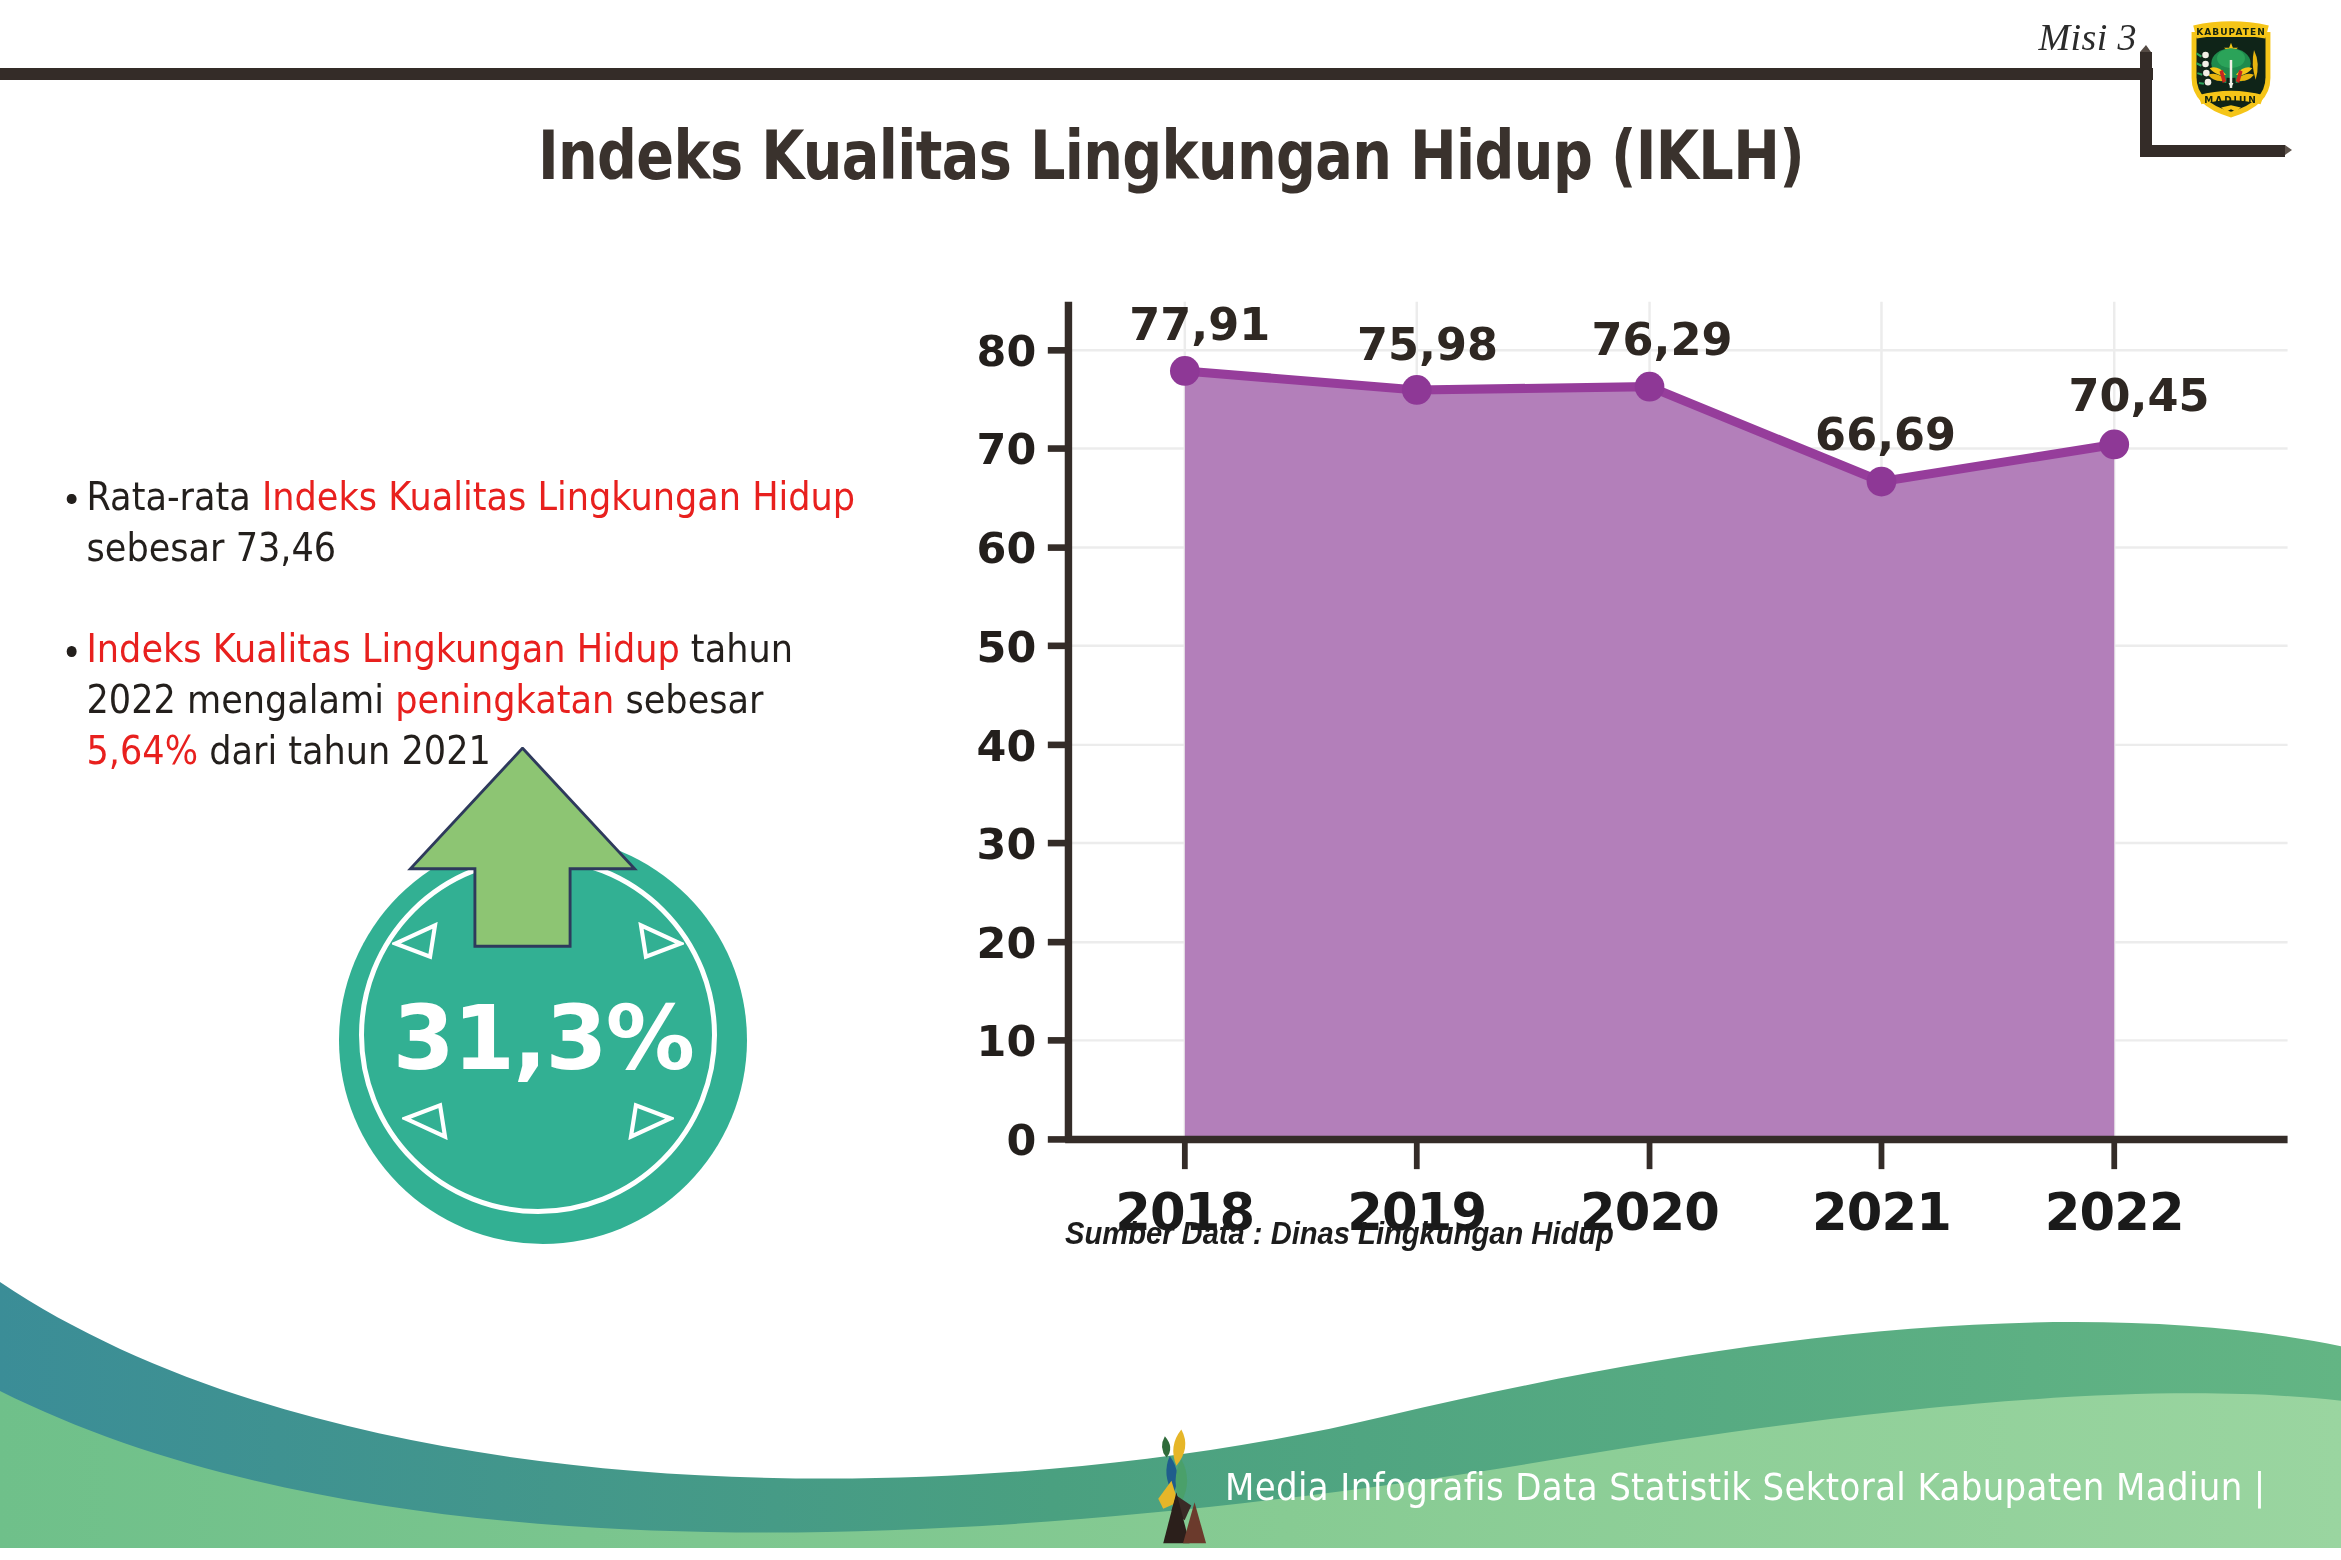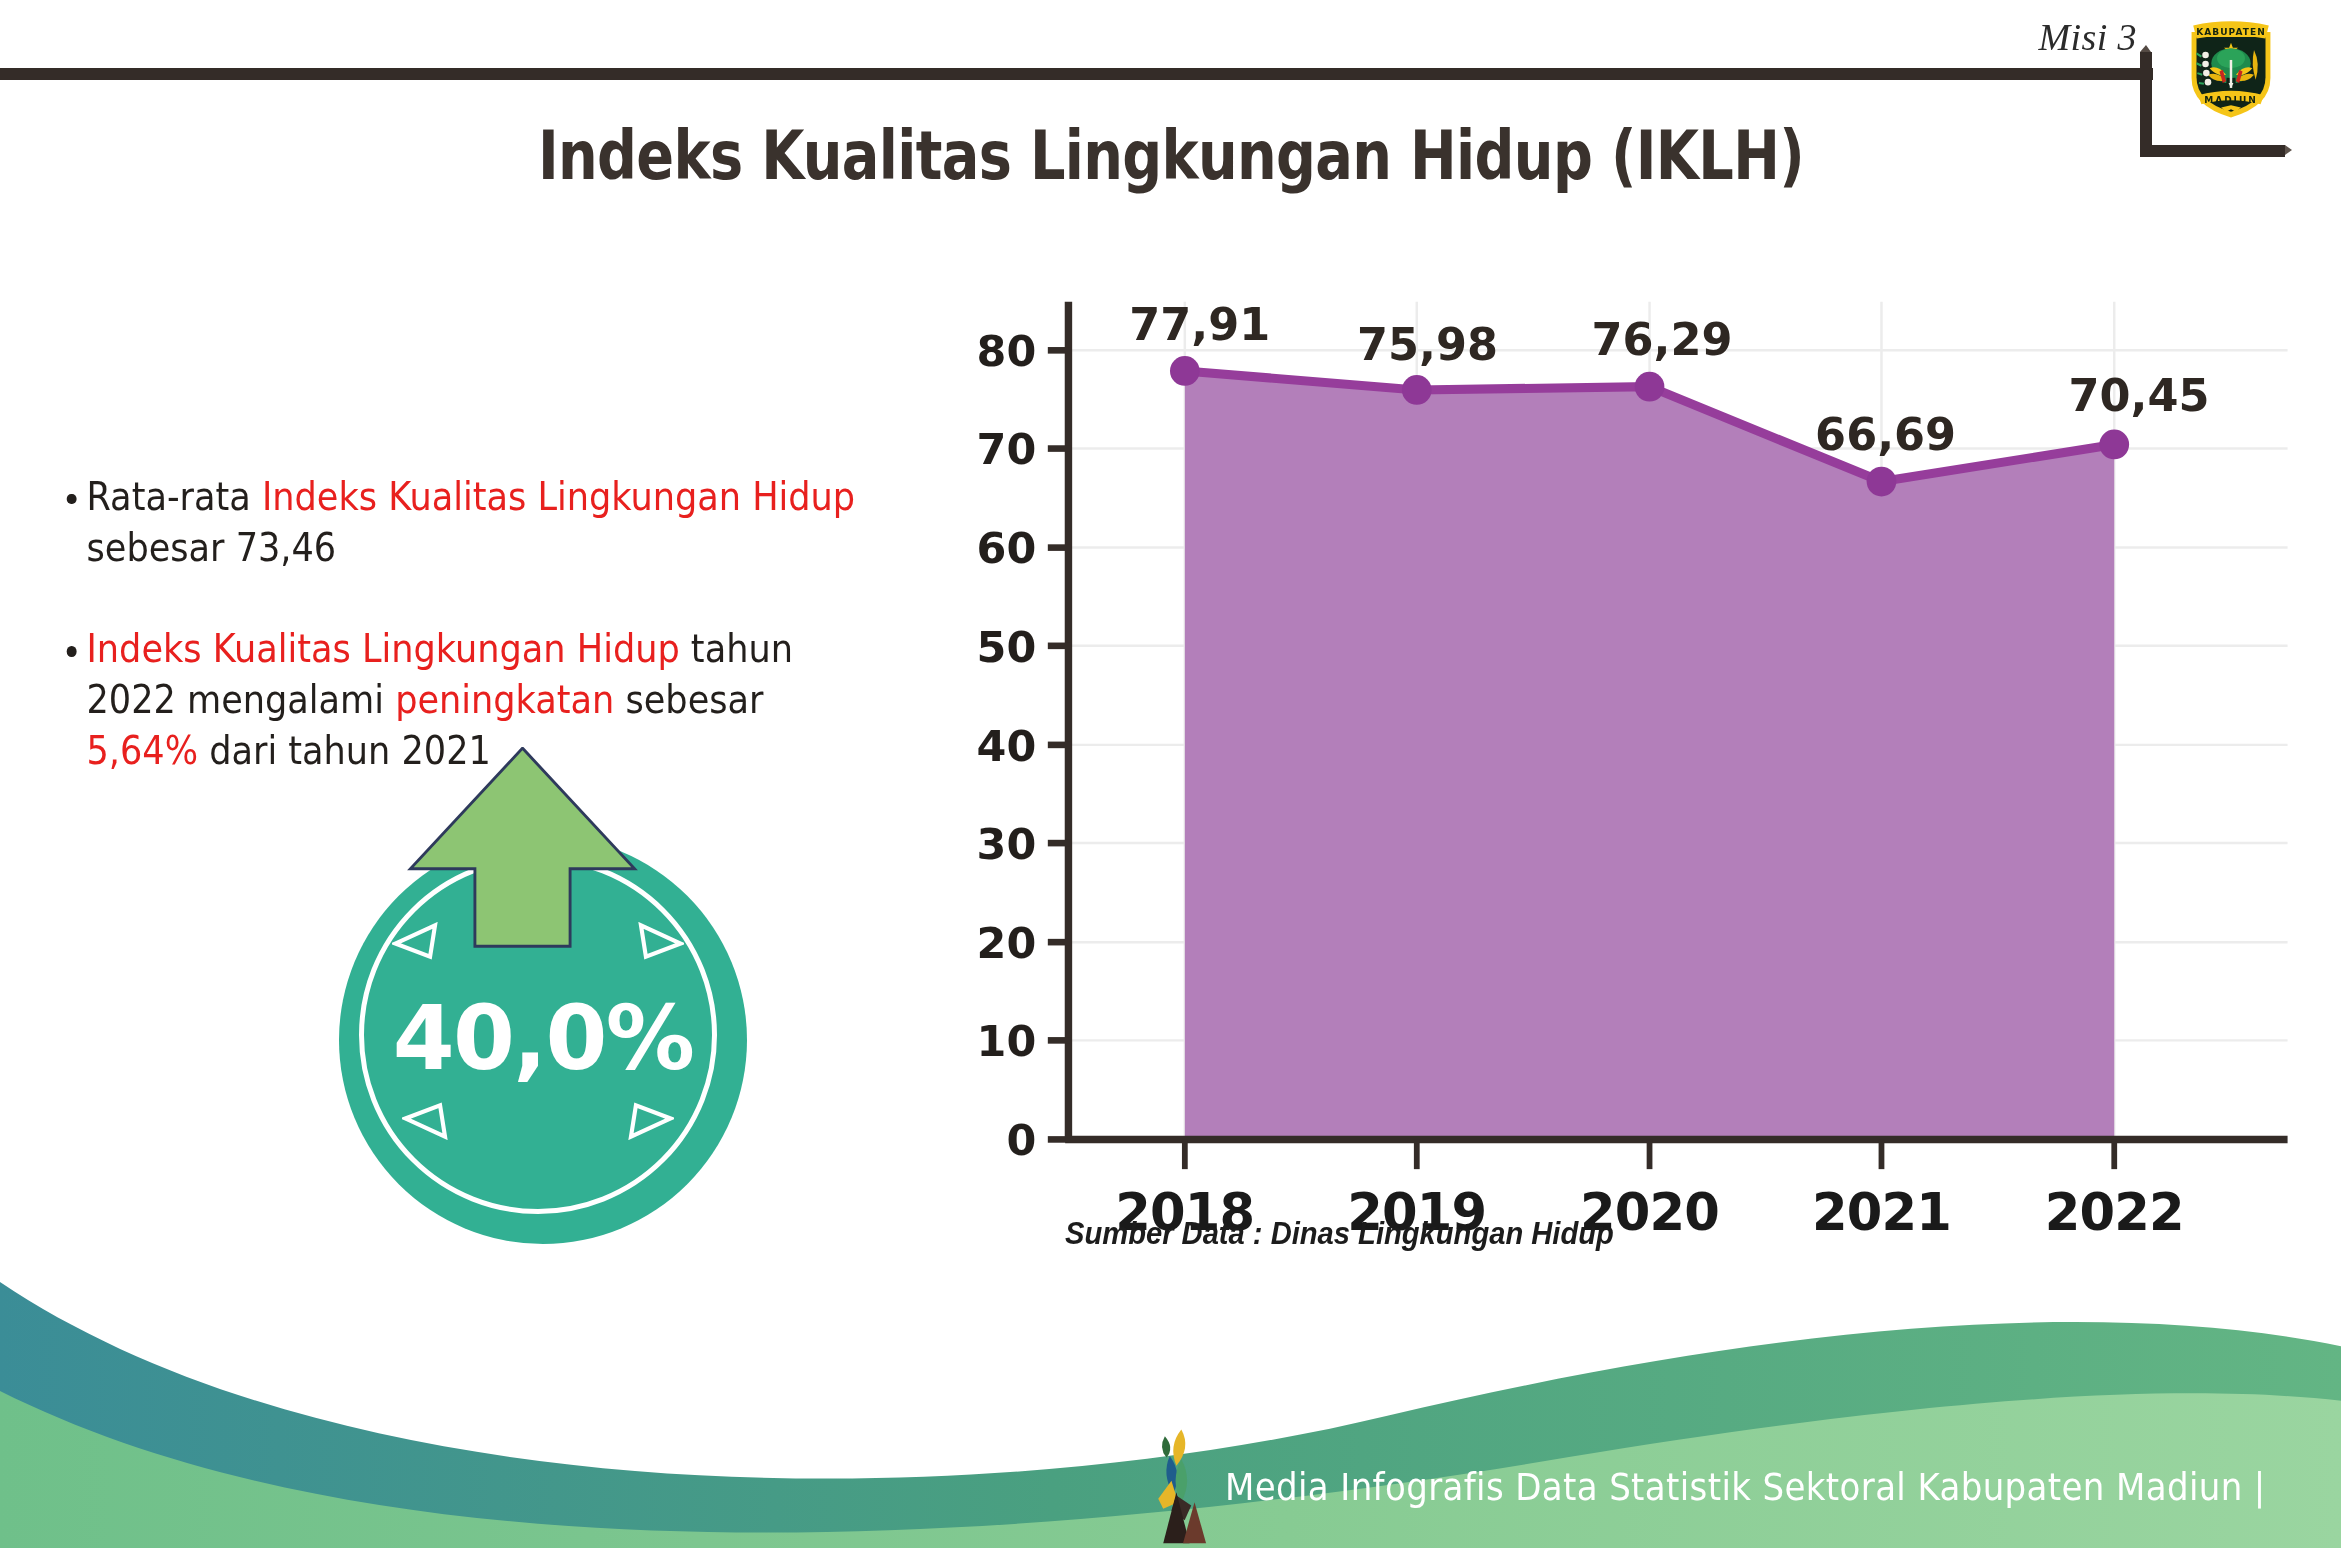--- a/index.html
+++ b/index.html
@@ -326,21 +326,21 @@
       <polygon points="54,32 6,54 12,16" fill="none" stroke="#ffffff" stroke-width="5"></polygon>
     </svg>
 
     <div id="badge-ring"></div>
 
     <svg id="badge-arrow" viewBox="0 0 280 250">
       <polygon points="140,4 272,146 196,146 196,240 84,240 84,146 8,146" fill="#8dc573" stroke="#2e3a5c" stroke-width="7"></polygon>
       <polygon points="140,4 272,146 196,146 196,240 84,240 84,146 8,146" fill="#8dc573"></polygon>
     </svg>
 
-    <div id="badge-value">40,0%</div>
+    <div id="badge-value">31,3%</div>
   </div>
 
   <div id="chart">
     <svg id="chart-svg" width="1338" height="1007" viewBox="0 0 1620 1220">
 
       <g>
         <line x1="140" y1="84" x2="1620" y2="84" stroke="#ececec" stroke-width="3"></line>
         <line x1="140" y1="203" x2="1620" y2="203" stroke="#ececec" stroke-width="3"></line>
         <line x1="140" y1="323" x2="1620" y2="323" stroke="#ececec" stroke-width="3"></line>
         <line x1="140" y1="442" x2="1620" y2="442" stroke="#ececec" stroke-width="3"></line>

